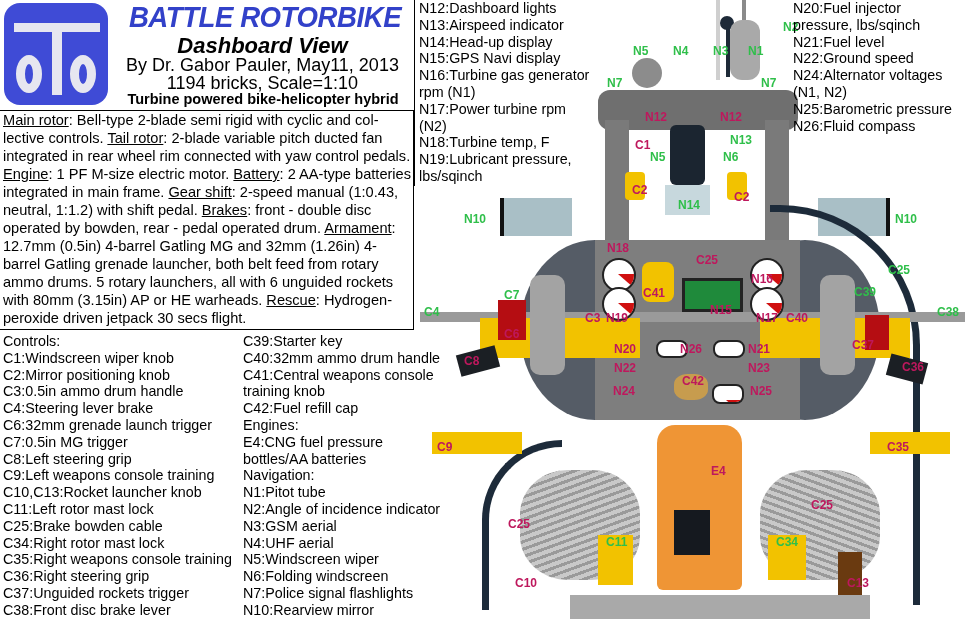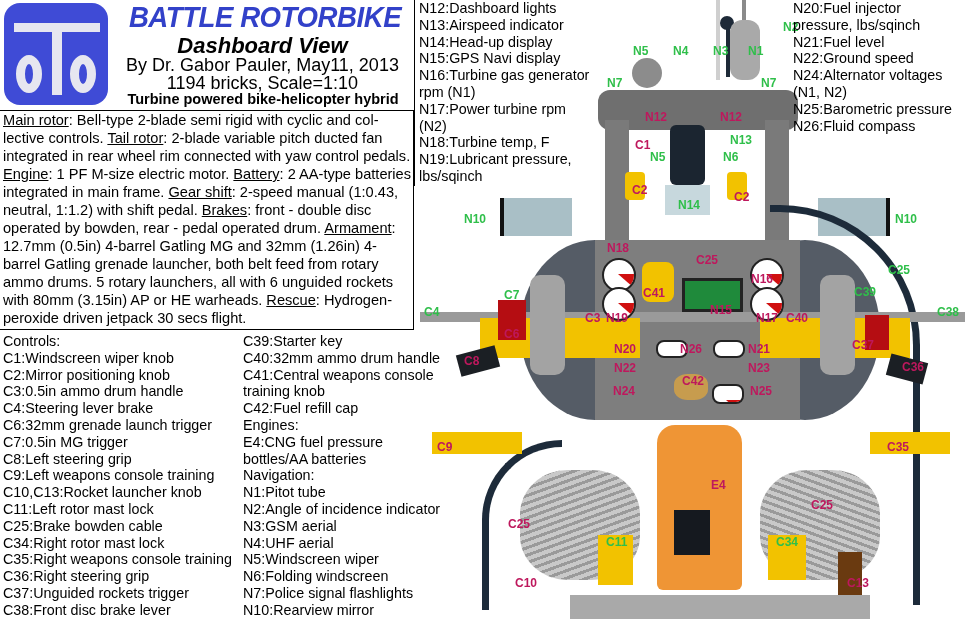--- a/index.html
+++ b/index.html
@@ -201,21 +201,21 @@
       <div class="lbl y" style="left: 432px; top: 338px;">C37</div>
       <div class="lbl y" style="left: 44px; top: 354px;">C8</div>
       <div class="lbl y" style="left: 461px; top: 360px; margin-left: 21px;">C36</div>
       <div class="lbl y" style="left: 194px; top: 361px;">N22</div>
       <div class="lbl y" style="left: 328px; top: 361px;">N23</div>
       <div class="lbl y" style="left: 262px; top: 374px;">C42</div>
       <div class="lbl y" style="left: 193px; top: 384px;">N24</div>
       <div class="lbl y" style="left: 330px; top: 384px;">N25</div>
       <div class="lbl y" style="left: 17px; top: 440px;">C9</div>
       <div class="lbl y" style="left: 467px; top: 440px;">C35</div>
-      <div class="lbl y" style="left: 266px; top: 478px; padding-left: 25px;">E4</div>
+      <div class="lbl y" style="left: 266px; top: 464px; padding-left: 25px;">E4</div>
       <div class="lbl y" style="left: 88px; top: 517px;">C25</div>
       <div class="lbl y" style="left: 391px; top: 498px;">C25</div>
       <div class="lbl" style="left: 186px; top: 535px;">C11</div>
       <div class="lbl" style="left: 356px; top: 535px;">C34</div>
       <div class="lbl y" style="left: 95px; top: 576px;">C10</div>
       <div class="lbl y" style="left: 427px; top: 576px;">C13</div>
     </div>
 </div>
 
 <div class="abs list nlist">

